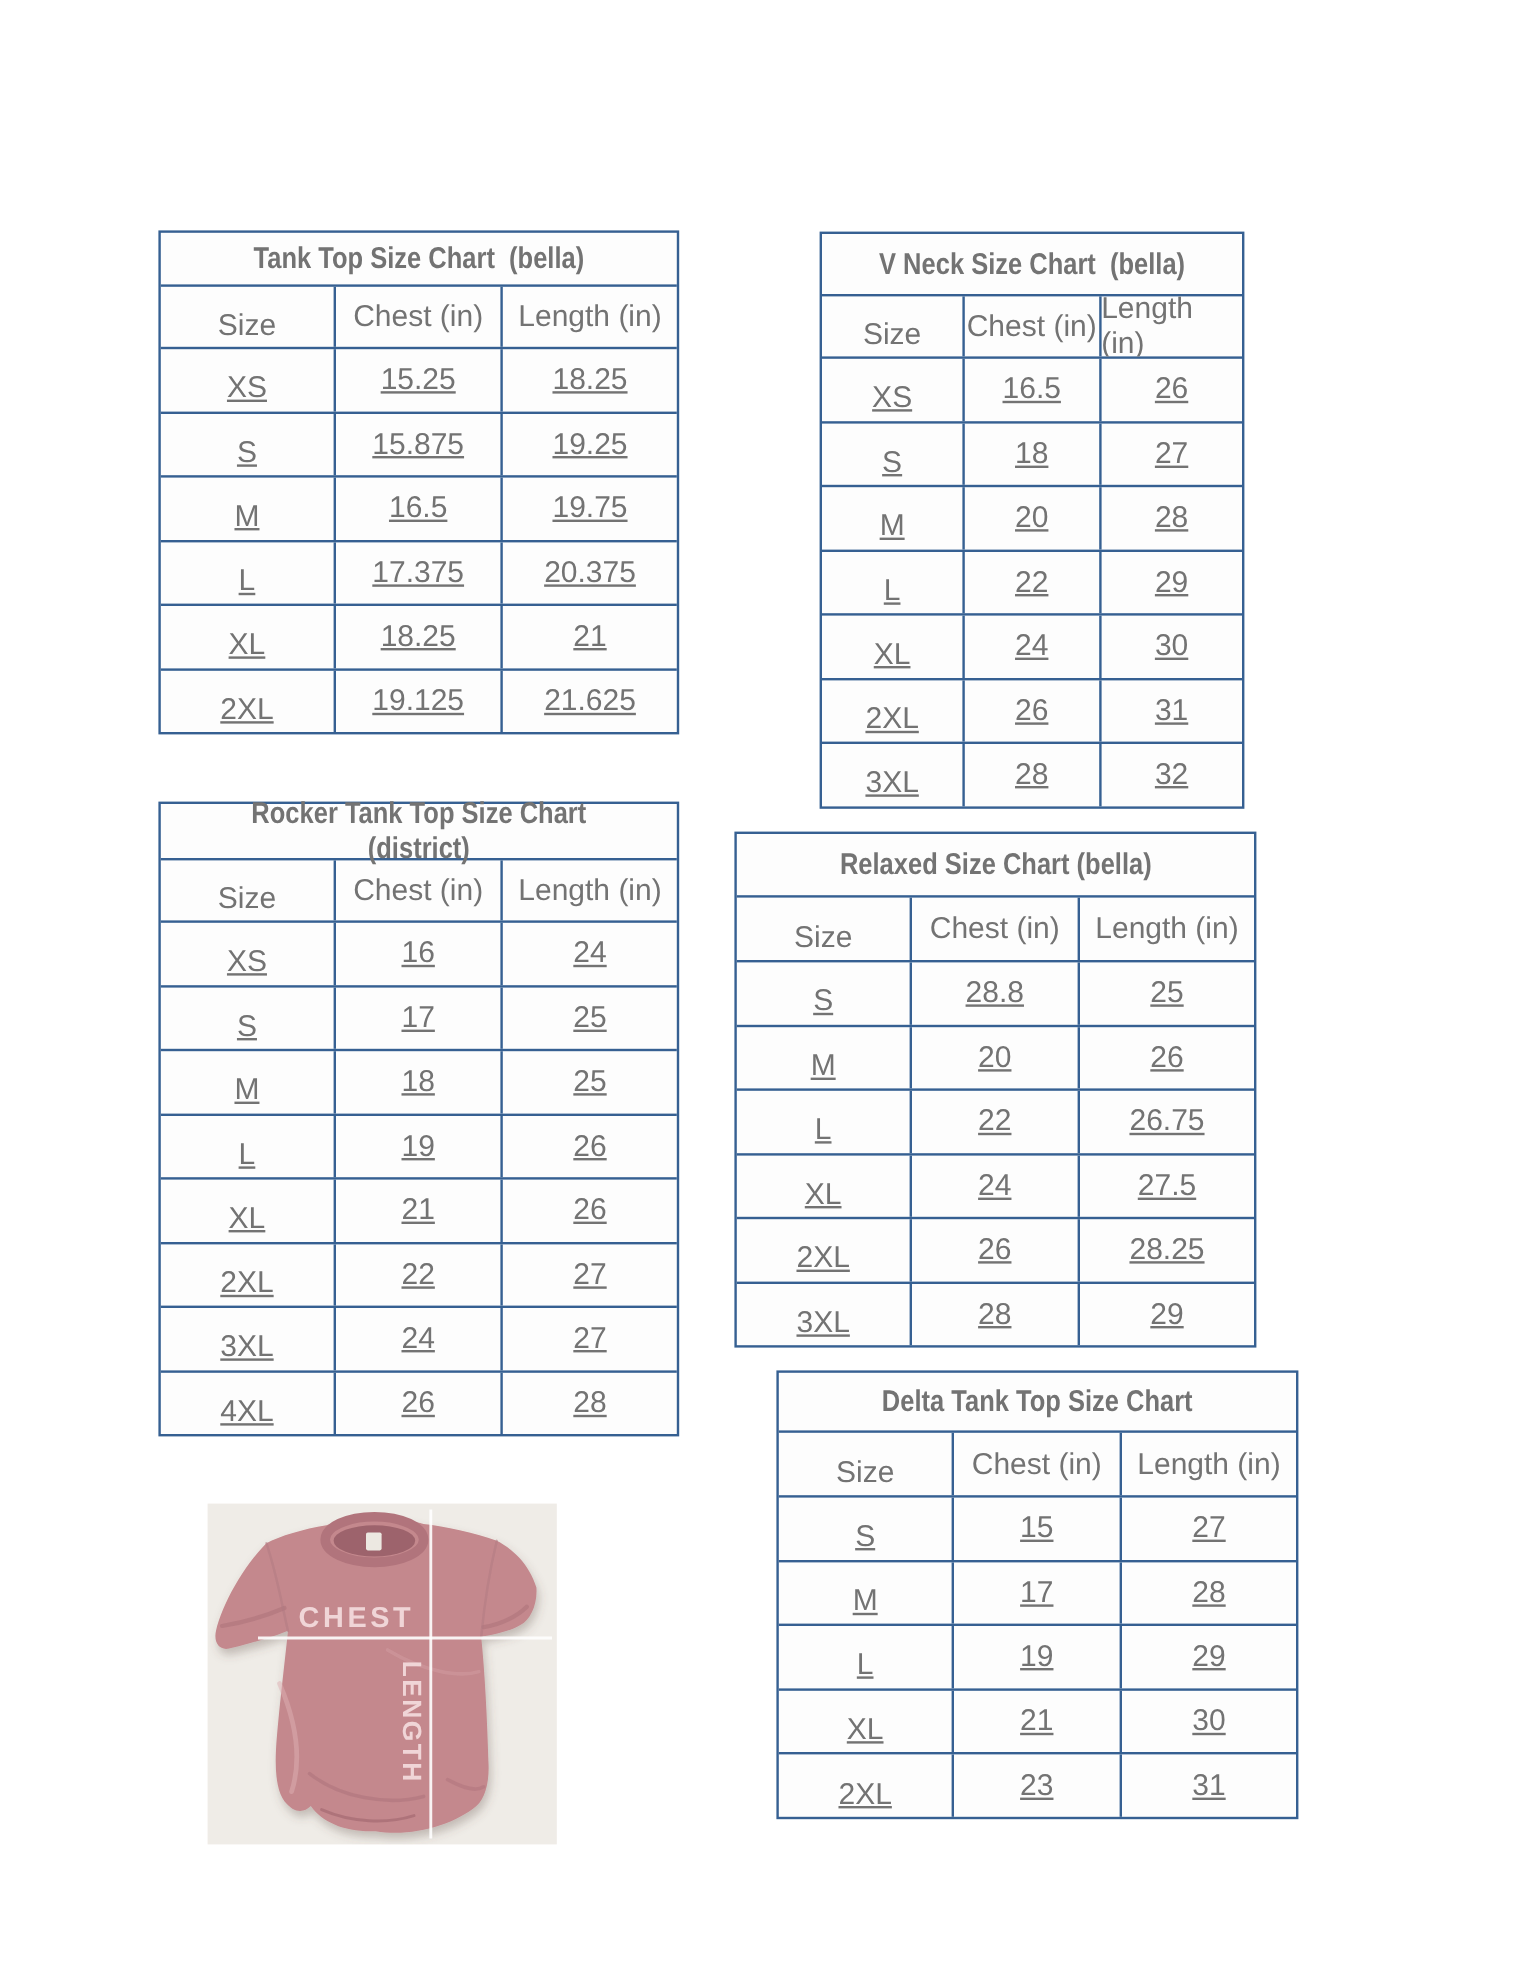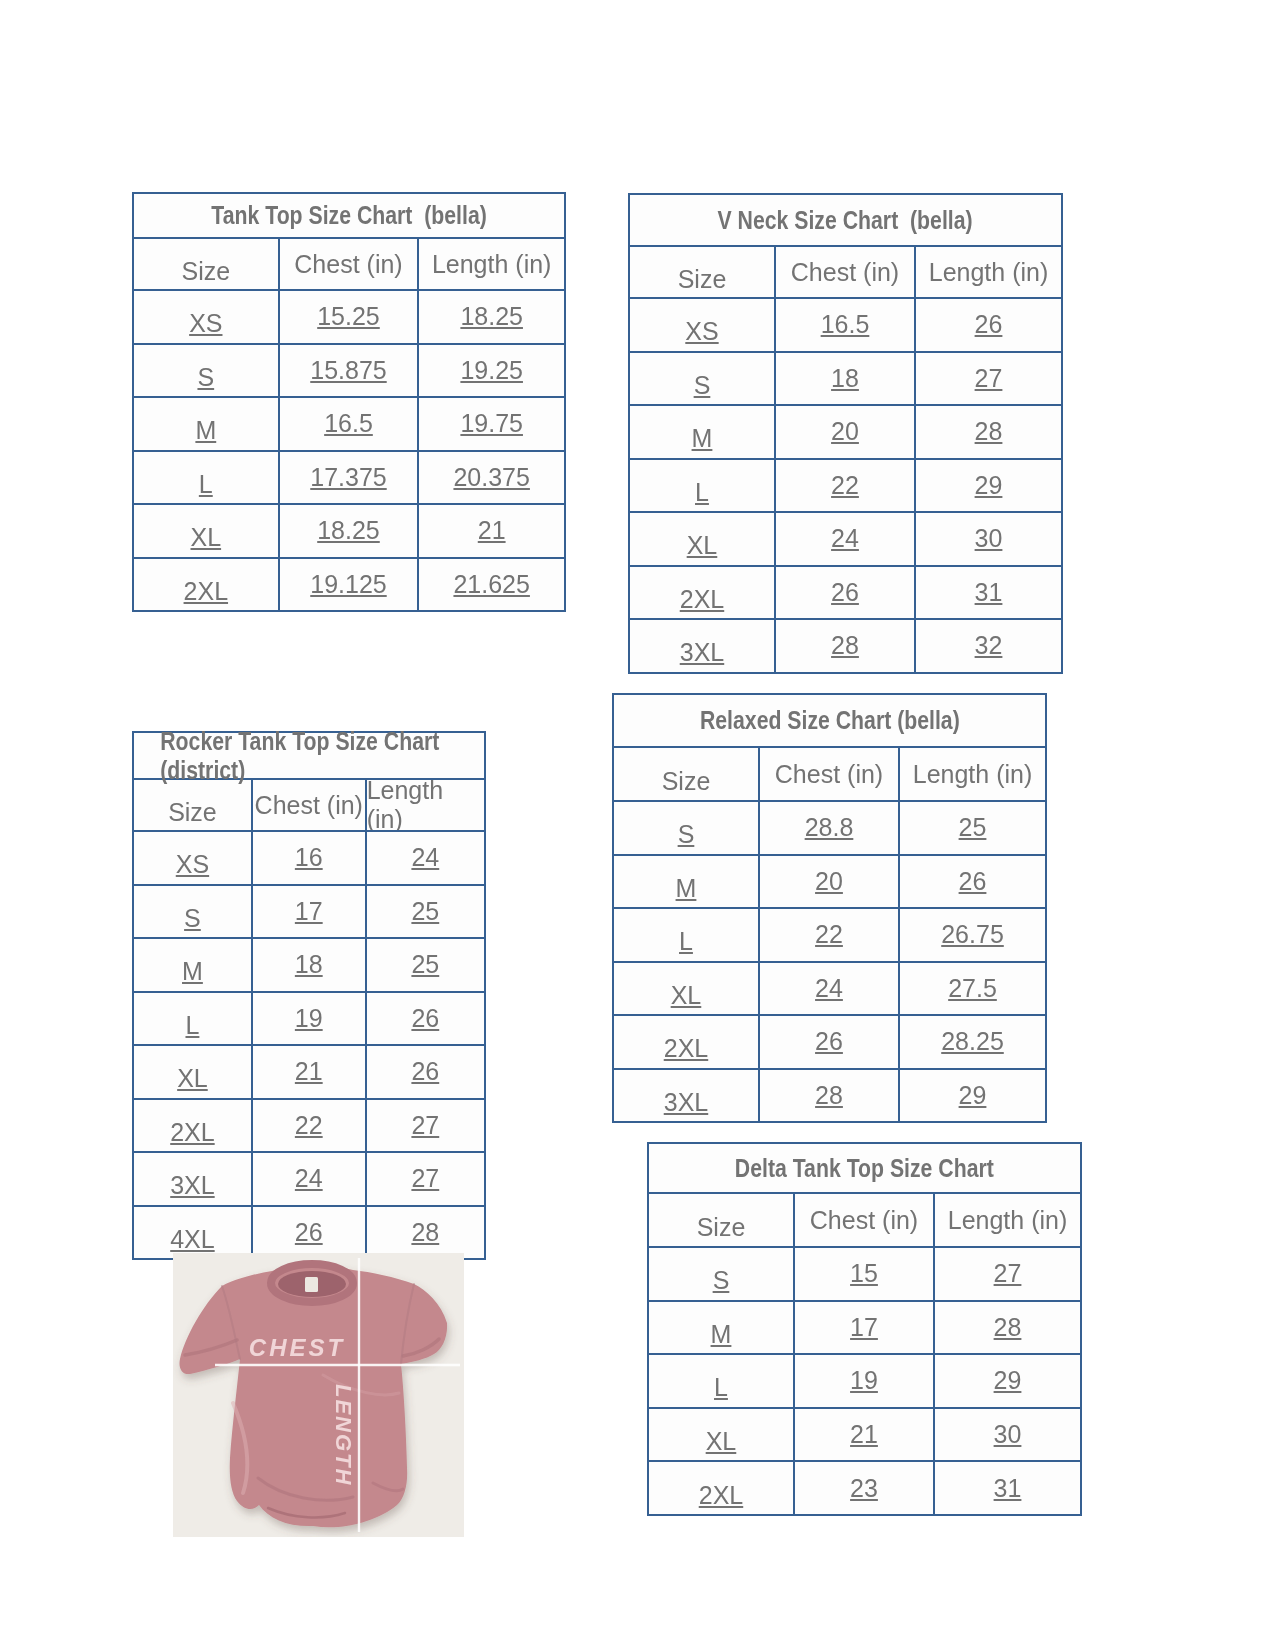--- a/index.html
+++ b/index.html
@@ -33,36 +33,35 @@
   .row{height:var(--rh);text-decoration:underline;}
   .cell{
     display:flex;align-items:center;justify-content:center;
     font-size:25px;
     border-left:2px solid var(--bc,#366092);
     overflow:hidden;
   }
   .cell:first-child{border-left:none;margin-top:14px;}
   
   #t0{left:132px;top:192px;width:434px;--th:43px;--hh:50px;--rh:51.5px;}
-  #t1{left:628px;top:193px;width:435px;--th:50px;--hh:50px;--rh:51.5px;}
-  #t2{left:132px;top:731px;width:354px;--th:45px;--hh:50px;--rh:51.5px;}
+  #t1{left:683px;top:193px;width:354px;--th:50px;--hh:50px;--rh:51.5px;}
+  #t2{left:132px;top:668px;width:434px;text-align:center;--th:45px;--hh:50px;--rh:51.5px;}
   #t3{left:612px;top:693px;width:435px;--th:51px;--hh:52px;--rh:51.5px;}
   #t4{left:647px;top:1142px;width:435px;--th:48px;--hh:52px;--rh:51.6px;}
   
   .photo{
     position:absolute;
     left:173px;top:1253px;width:291px;height:284px;
     background-image:
       radial-gradient(ellipse 9px 6px at 13% 5%, #96motif 0, transparent 0),
       radial-gradient(ellipse 9px 6px at 13% 5%, #9a7a50 0 40%, rgba(154,122,80,0) 75%),
       radial-gradient(ellipse 11px 7px at 91% 13%, #ad8d63 0 40%, rgba(173,141,99,0) 75%),
       repeating-linear-gradient(90deg, rgba(160,140,110,0.06) 0 3px, rgba(160,140,110,0) 3px 17px),
       repeating-linear-gradient(180deg, #f2efe9 0 3px, #edebe5 3px 26px, #d5d0c6 26px 28px);
     background-color:#efece7;
-    font-style:italic;
   }
   .photo svg{position:absolute;inset:0;width:100%;height:100%;}
 </style>
 </head>
 <body>
 
 <div class="page">
 
   <div class="tbl" id="t0">
     <div class="ttl">

